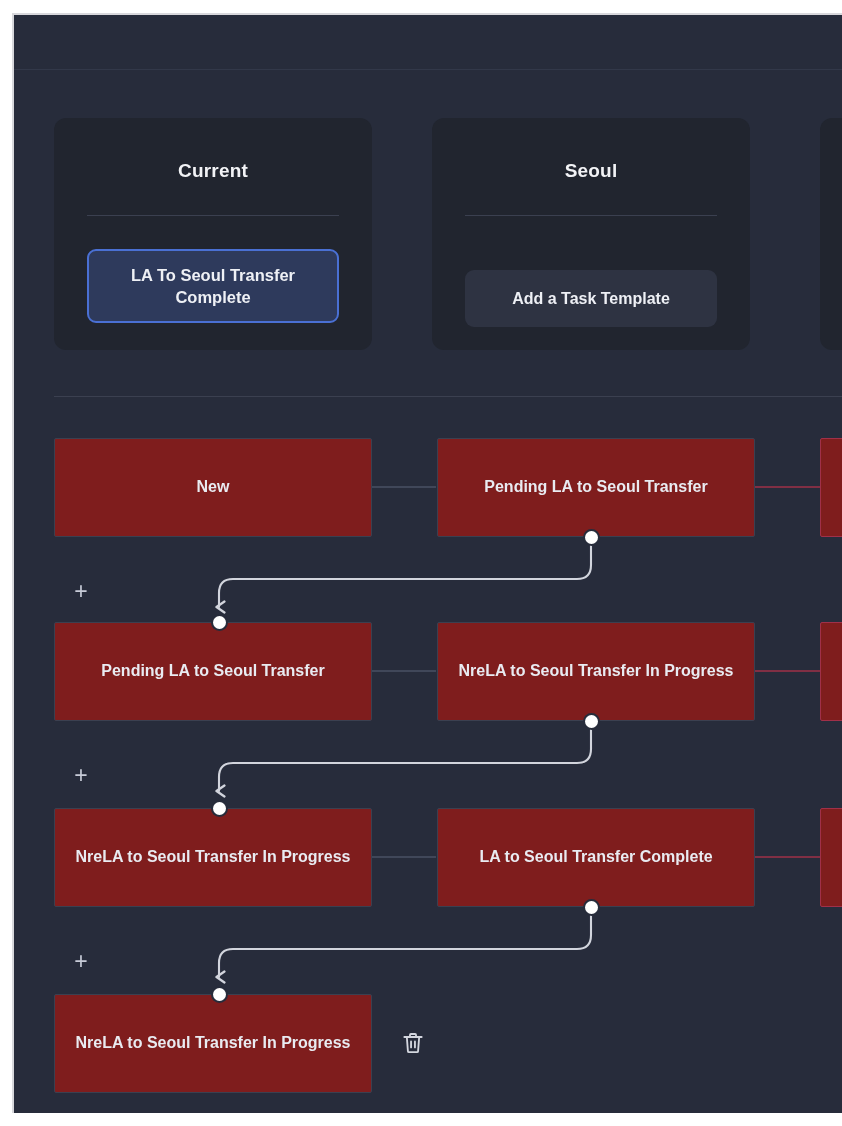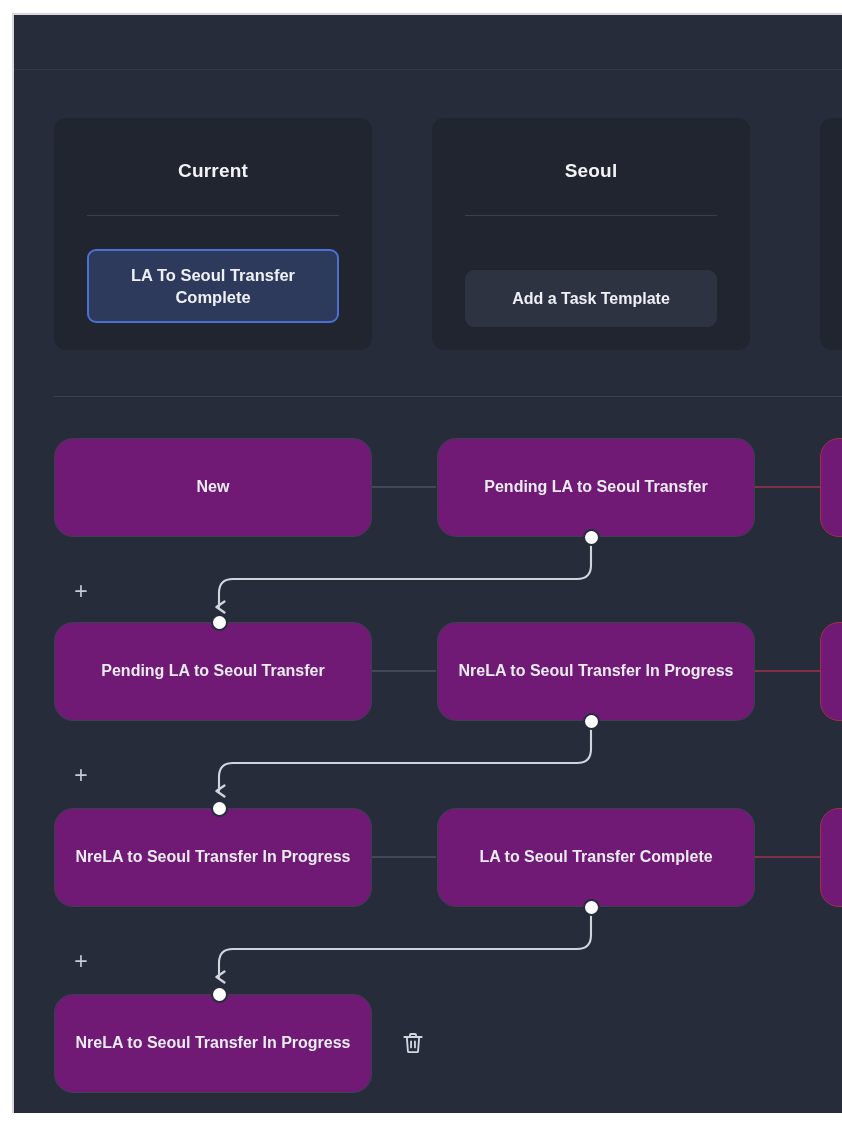--- a/index.html
+++ b/index.html
@@ -133,23 +133,23 @@
     left: 0;
     top: 0;
     width: 830px;
     height: 1100px;
   }
 
   .node {
     position: absolute;
     width: 318px;
     height: 99px;
-    background: #701a75;
+    background: #7f1d1d;
     border: 1px solid #3b4050;
-    border-radius: 19px;
+    border-radius: 2px;
     box-sizing: border-box;
     display: flex;
     align-items: center;
     justify-content: center;
     text-align: center;
     color: #e9ebf1;
     font-size: 16px;
     font-weight: bold;
     line-height: 1.38;
     padding: 8px 16px;

